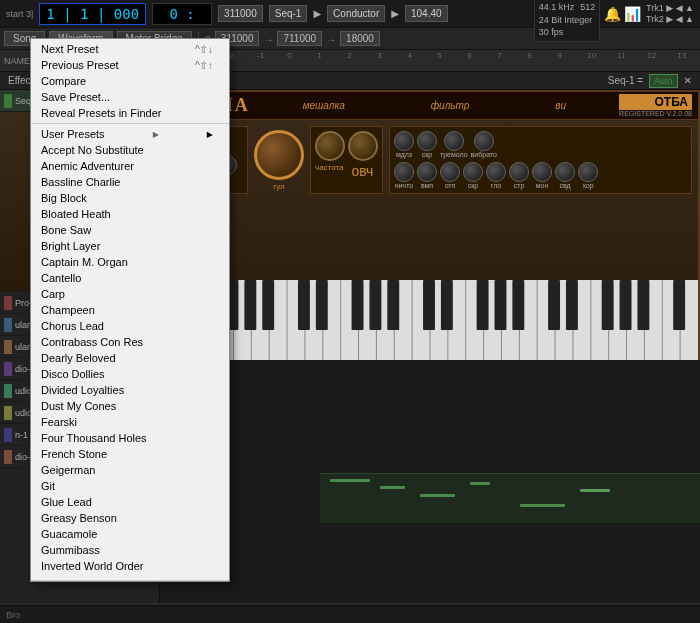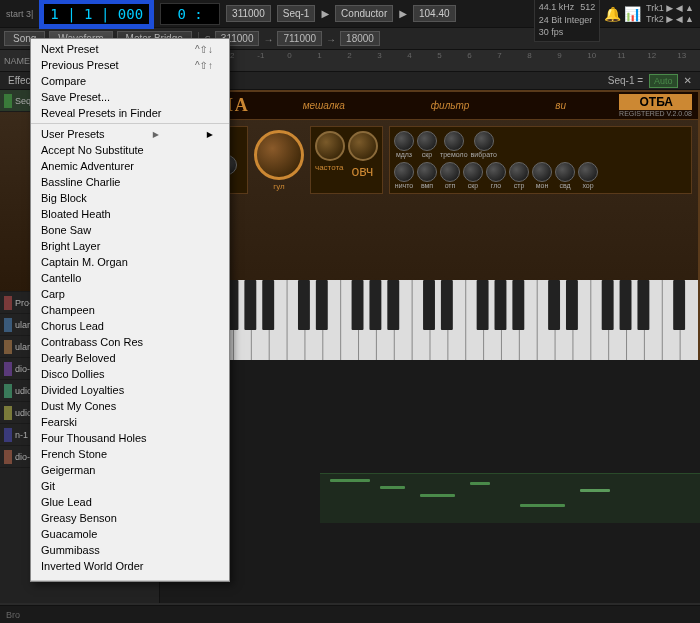--- a/index.html
+++ b/index.html
@@ -23,21 +23,21 @@
       padding: 0 6px;
       border-bottom: 1px solid #111;
       gap: 6px;
     }
     .transport-display {
       background: #000;
       color: #00ccff;
       font-family: monospace;
       font-size: 14px;
       padding: 2px 6px;
-      border: 5px solid #1d4ed8;
+      border: 1px solid #1d4ed8;
       min-width: 90px;
       text-align: center;
     }
     .transport-btn {
       background: #3a3a3a;
       border: 1px solid #555;
       color: #ccc;
       padding: 2px 5px;
       font-size: 10px;
       cursor: pointer;
@@ -397,21 +397,21 @@
 
     <div id="synth-instrument">
       <div class="synth-header">
         <span class="synth-logo">©ГШНА</span>
         <div style="flex:1;display:flex;align-items:center;justify-content:space-around;padding:0 10px;font-style:italic;">
           <span style="color:#cc8833;font-size:10px;">мешалка</span>
           <span style="color:#cc8833;font-size:10px;">фильтр</span>
           <span style="color:#cc8833;font-size:10px;">ви</span>
         </div>
         <div style="text-align:right;">
-          <div style="background:#cc8833;color:#000;font-weight:bold;font-size:12px;padding:1px 19px;">ОТБА</div>
+          <div style="background:#cc8833;color:#000;font-weight:bold;font-size:12px;padding:1px 4px;">ОТБА</div>
           <div style="color:#888;font-size:7px;">REGISTERED V.2.0.08</div>
         </div>
       </div>
 
       <div class="synth-body">
 
         <div style="display:flex;gap:6px;margin-bottom:4px;padding:2px;">
 
           <div style="background:#2a1a00;border:1px solid #5a3a1a;padding:4px;min-width:80px;">
             <div style="color:#cc8833;font-size:9px;margin-bottom:2px;">СИНХ</div>

